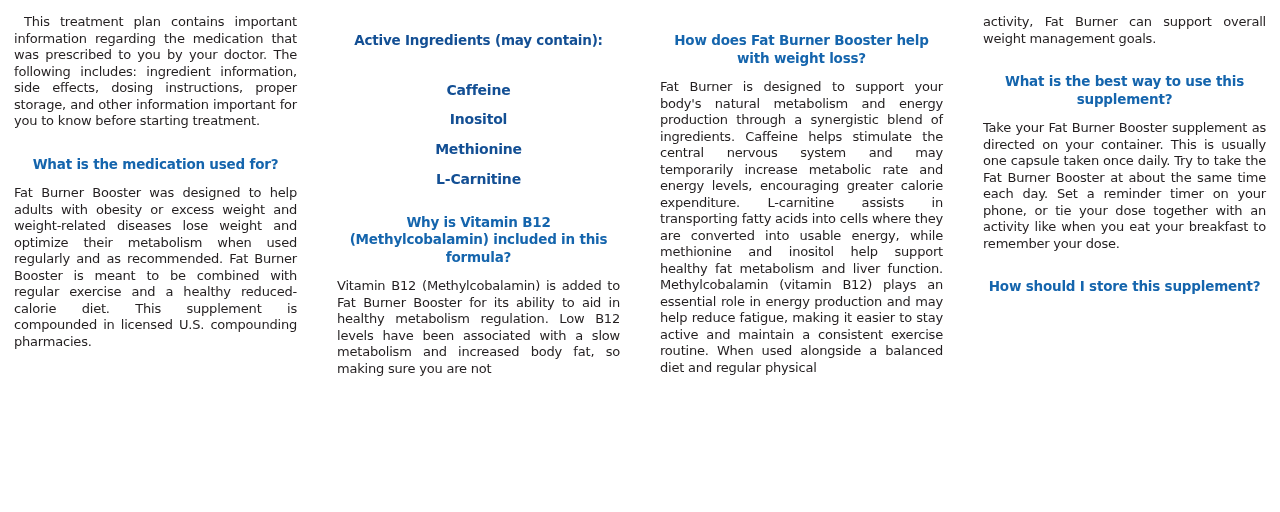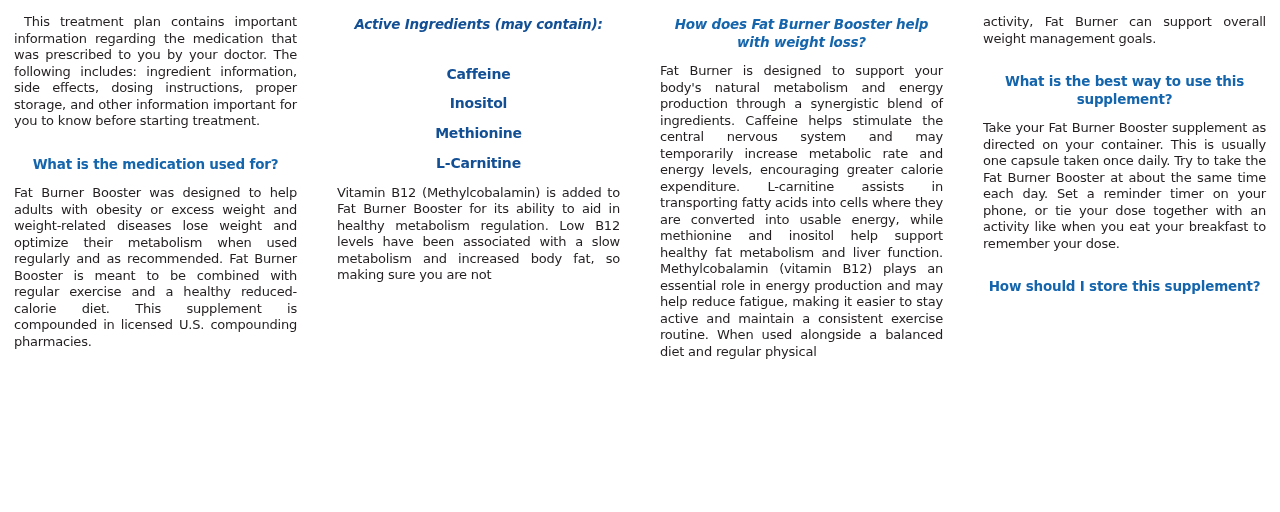--- a/index.html
+++ b/index.html
@@ -38,22 +38,21 @@
   .heading {
     font-size: 13.5px;
     line-height: 1.3;
     font-weight: 700;
     color: #1565ad;
     text-align: center;
     margin: 26px 0 12px 0;
     letter-spacing: -0.2px;
   }
   .column > .heading:first-child {
-    margin-top: 2px;
-    font-style: italic;
+    margin-top: 18px;
   }
   .heading.dark {
     color: #134f94;
   }
   .ingredient {
     font-size: 14px;
     line-height: 1.2;
     font-weight: 700;
     color: #134f94;
     text-align: center;
@@ -75,20 +74,21 @@
       <p class="paragraph">Fat Burner Booster was designed to help adults with obesity or excess weight and weight-related diseases lose weight and optimize their metabolism when used regularly and as recommended. Fat Burner Booster is meant to be combined with regular exercise and a healthy reduced-calorie diet. This supplement is compounded in licensed U.S. compounding pharmacies.</p>
     </section>
     <section class="column">
       <h2 class="heading dark">Active Ingredients (may contain):</h2>
       <div class="ingredient-list">
         <div class="ingredient">Caffeine</div>
         <div class="ingredient">Inositol</div>
         <div class="ingredient">Methionine</div>
         <div class="ingredient">L-Carnitine</div>
       </div>
+      <h2 class="heading">Why is Vitamin B12 (Methylcobalamin) included in this formula?</h2>
       <p class="paragraph">Vitamin B12 (Methylcobalamin) is added to Fat Burner Booster for its ability to aid in healthy metabolism regulation. Low B12 levels have been associated with a slow metabolism and increased body fat, so making sure you are not</p>
     </section>
     <section class="column">
       <h2 class="heading">How does Fat Burner Booster help with weight loss?</h2>
       <p class="paragraph">Fat Burner is designed to support your body's natural metabolism and energy production through a synergistic blend of ingredients. Caffeine helps stimulate the central nervous system and may temporarily increase metabolic rate and energy levels, encouraging greater calorie expenditure. L-carnitine assists in transporting fatty acids into cells where they are converted into usable energy, while methionine and inositol help support healthy fat metabolism and liver function. Methylcobalamin (vitamin B12) plays an essential role in energy production and may help reduce fatigue, making it easier to stay active and maintain a consistent exercise routine. When used alongside a balanced diet and regular physical</p>
     </section>
     <section class="column">
       <p class="paragraph">activity, Fat Burner can support overall weight management goals.</p>
       <h2 class="heading">What is the best way to use this supplement?</h2>
       <p class="paragraph">Take your Fat Burner Booster supplement as directed on your container. This is usually one capsule taken once daily. Try to take the Fat Burner Booster at about the same time each day. Set a reminder timer on your phone, or tie your dose together with an activity like when you eat your breakfast to remember your dose.</p>

